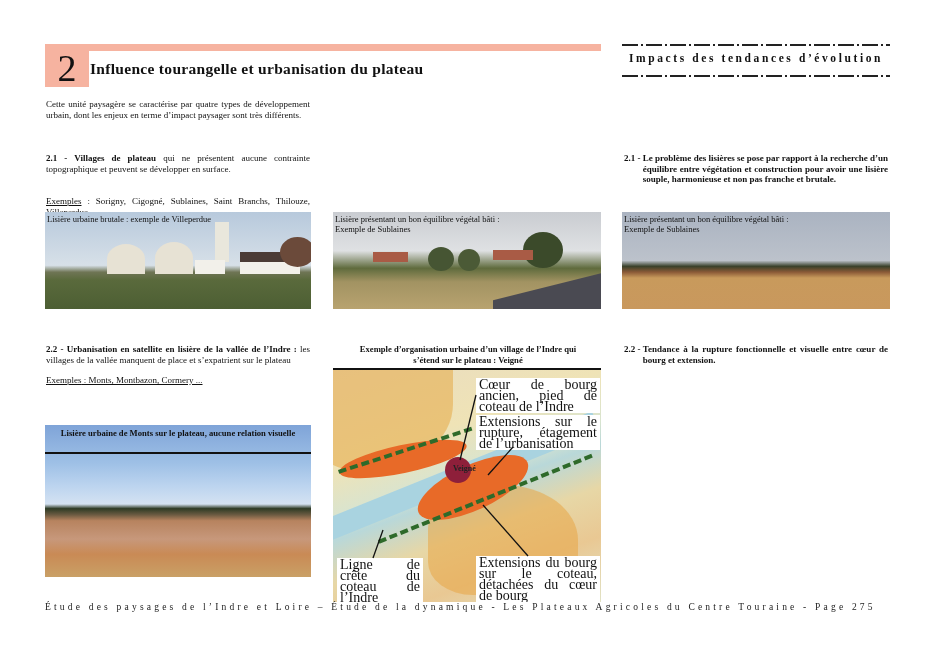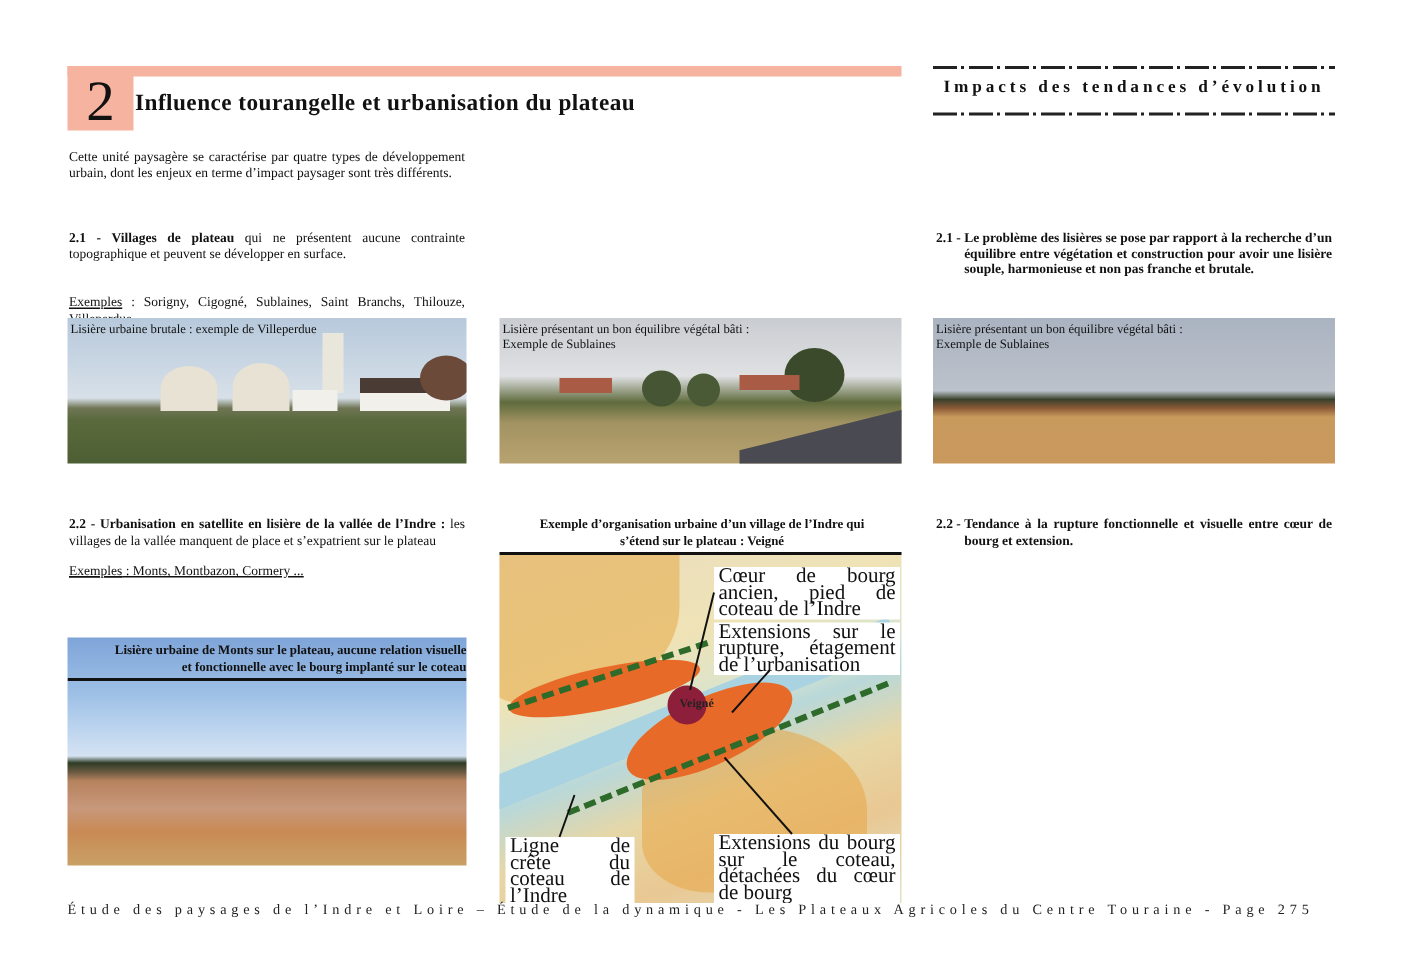--- a/index.html
+++ b/index.html
@@ -42,21 +42,21 @@
         background:linear-gradient(#c9ccd1 0%, #dfe1e3 40%, #5f6b3d 58%, #a29362 72%, #b8a370 100%); }
 
   
   .p3 { left:622px; top:212px; width:268px; height:97px;
         background:linear-gradient(#aab3c1 0%, #bcc2cb 50%, #39412b 56%, #8b5a37 62%, #c89a5c 68%, #c9985d 100%); }
 
   
   .p4 { left:45px; top:425px; width:266px; height:152px;
         background:linear-gradient(#7fa4d8 0%, #9ec0e6 25%, #bcd4ef 40%, #d4e2f2 52%, #2e3b25 55%, #6a5a41 59%, #b7835f 63%, #c7987b 75%, #c98a55 85%, #c9a066 100%); }
   .p4-cap { position:absolute; left:0; top:0; width:266px; height:29px; border-bottom:2px solid #111;
-            font-size:8.6px; font-weight:bold; text-align:right; line-height:11px; padding-top:3px; box-sizing:border-box; }
+            font-size:8.6px; font-weight:bold; text-align:center; line-height:11px; padding-top:3px; box-sizing:border-box; }
 
   
   .map-title { left:334px; top:344px; width:268px; text-align:center; font-size:8.6px; font-weight:bold; line-height:11px; }
   .map { left:333px; top:368px; width:268px; height:232px; border-top:2px solid #111; overflow:hidden;
          background:linear-gradient(160deg,#e9dcc1 0%, #efe3b6 30%, #d9e4cf 45%, #b9d8d9 52%, #e7d7a6 65%, #e9c893 80%, #e1e2c5 100%); }
   .zone { position:absolute; }
   .label-box { position:absolute; background:#ffffff; font-size:14px; line-height:11px; padding:1px 3px; color:#111; text-align:justify; }
 
   .sec22r-body { padding-left:24px; }
 
@@ -123,21 +123,20 @@
 <div class="abs sec" style="left:46px; top:344px; width:264px;">
   <b>2.2 - </b><b>Urbanisation en satellite en lisière de la vallée de l’Indre :</b><span> les villages de la vallée manquent de place et s’expatrient sur le plateau</span>
   <div style="margin-top:10px;text-decoration:underline;">
     <span class="ul">Exemples</span><span> : Monts, Montbazon, Cormery ...</span>
   </div>
 </div>
 
 <div class="abs photo p4">
   <div class="p4-cap">
     <div>Lisière urbaine de Monts sur le plateau, aucune relation visuelle</div>
-    <div>et fonctionnelle avec le bourg implanté sur le coteau</div>
   </div>
 </div>
 
 <div class="abs map-title">
   <div>Exemple d’organisation urbaine d’un village de l’Indre qui</div>
   <div>s’étend sur le plateau : Veigné</div>
 </div>
 
 <div class="abs map">
 

